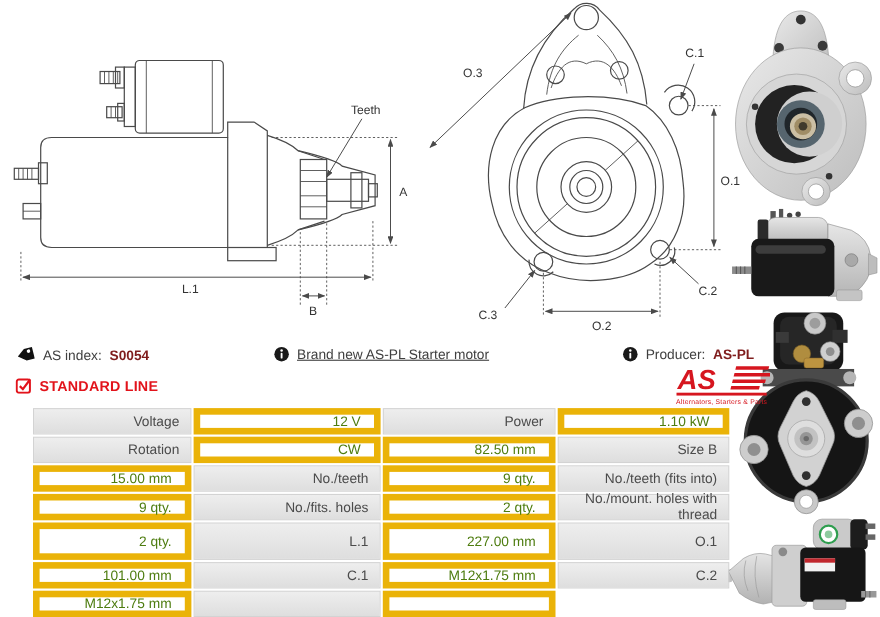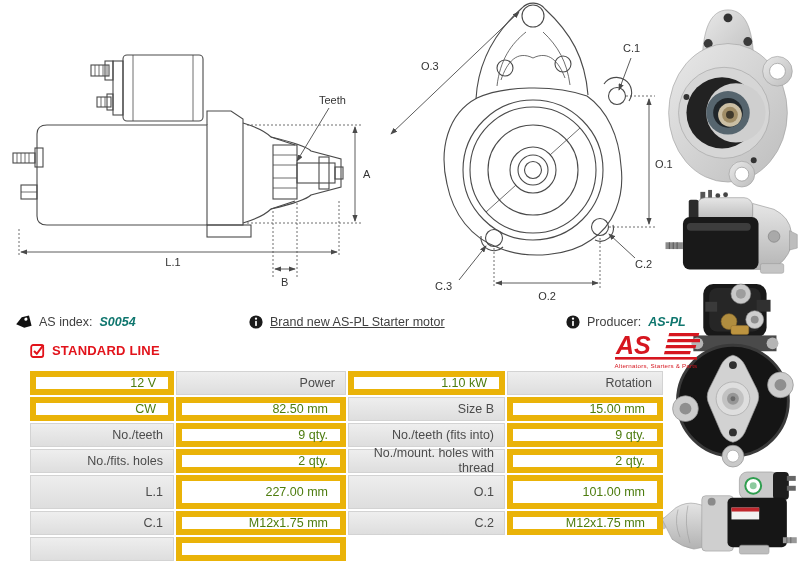--- a/index.html
+++ b/index.html
@@ -21,28 +21,28 @@
 
   
   .photos { position:absolute; left:656px; top:0; width:144px; height:561px; }
   .photo { position:absolute; left:0; }
   .ph1 { top:2px;   width:144px; height:186px; }
   .ph2 { top:188px; width:144px; height:94px; }
   .ph3 { top:282px; width:144px; height:186px; }
   .ph4 { top:468px; width:144px; height:92px; }
 
   
-  .info-item { position:absolute; display:flex; gap:7px;
+  .info-item { position:absolute; display:flex; align-items:center; gap:7px;
                font-size:12.5px; color:#3f3f3f; white-space:nowrap; }
-  .info-item b { color:#0f766e; font-weight:bold;font-style:italic; }
+  .info-item b { color:#7f1d1d; font-weight:bold; }
   .std-line { color:#e2131b; font-weight:bold; font-size:13px; letter-spacing:.2px; }
   .i-asindex   { left:14px;  top:315px; }
   .i-brandnew  { left:249px; top:315px;text-decoration:underline; }
   .i-producer  { left:566px; top:315px; }
-  .i-standard  { left:30px;  top:343px; }
+  .i-standard  { left:14px;  top:343px; }
   .i-ptype     { left:249px; top:343px; }
   .i-logo      { left:612px; top:330px; width:88px; height:40px; }
 
   
   .spec-table {
     position:absolute; left:30px; top:371px;
     display:grid;
     grid-template-columns:144px 170px 157px 156px;
     grid-template-rows:24px 24px 24px 24px 34px 24px 24px;
     gap:2px;
@@ -352,20 +352,21 @@
       <rect x="58" y="3" width="30" height="3.2"></rect>
       <rect x="58" y="9" width="33" height="3.2"></rect>
       <rect x="58" y="15" width="30" height="3.2"></rect>
       <rect x="58" y="21" width="26" height="3.2"></rect>
     </g>
     <rect x="3" y="27" width="82" height="2.6" fill="#d6161f"></rect>
     <text x="44" y="37.5" font-size="6.2" fill="#d6161f" text-anchor="middle" letter-spacing=".2">Alternators, Starters &amp; Parts</text>
   </svg>
 
   <div class="spec-table">
+    <div class="cell label">Voltage</div>
     <div class="cell value">12 V</div>
     <div class="cell label">Power</div>
     <div class="cell value">1.10 kW</div>
 
     <div class="cell label">Rotation</div>
     <div class="cell value">CW</div>
     <div class="cell value">82.50 mm</div>
 
     <div class="cell label">Size B</div>
     <div class="cell value">15.00 mm</div>

